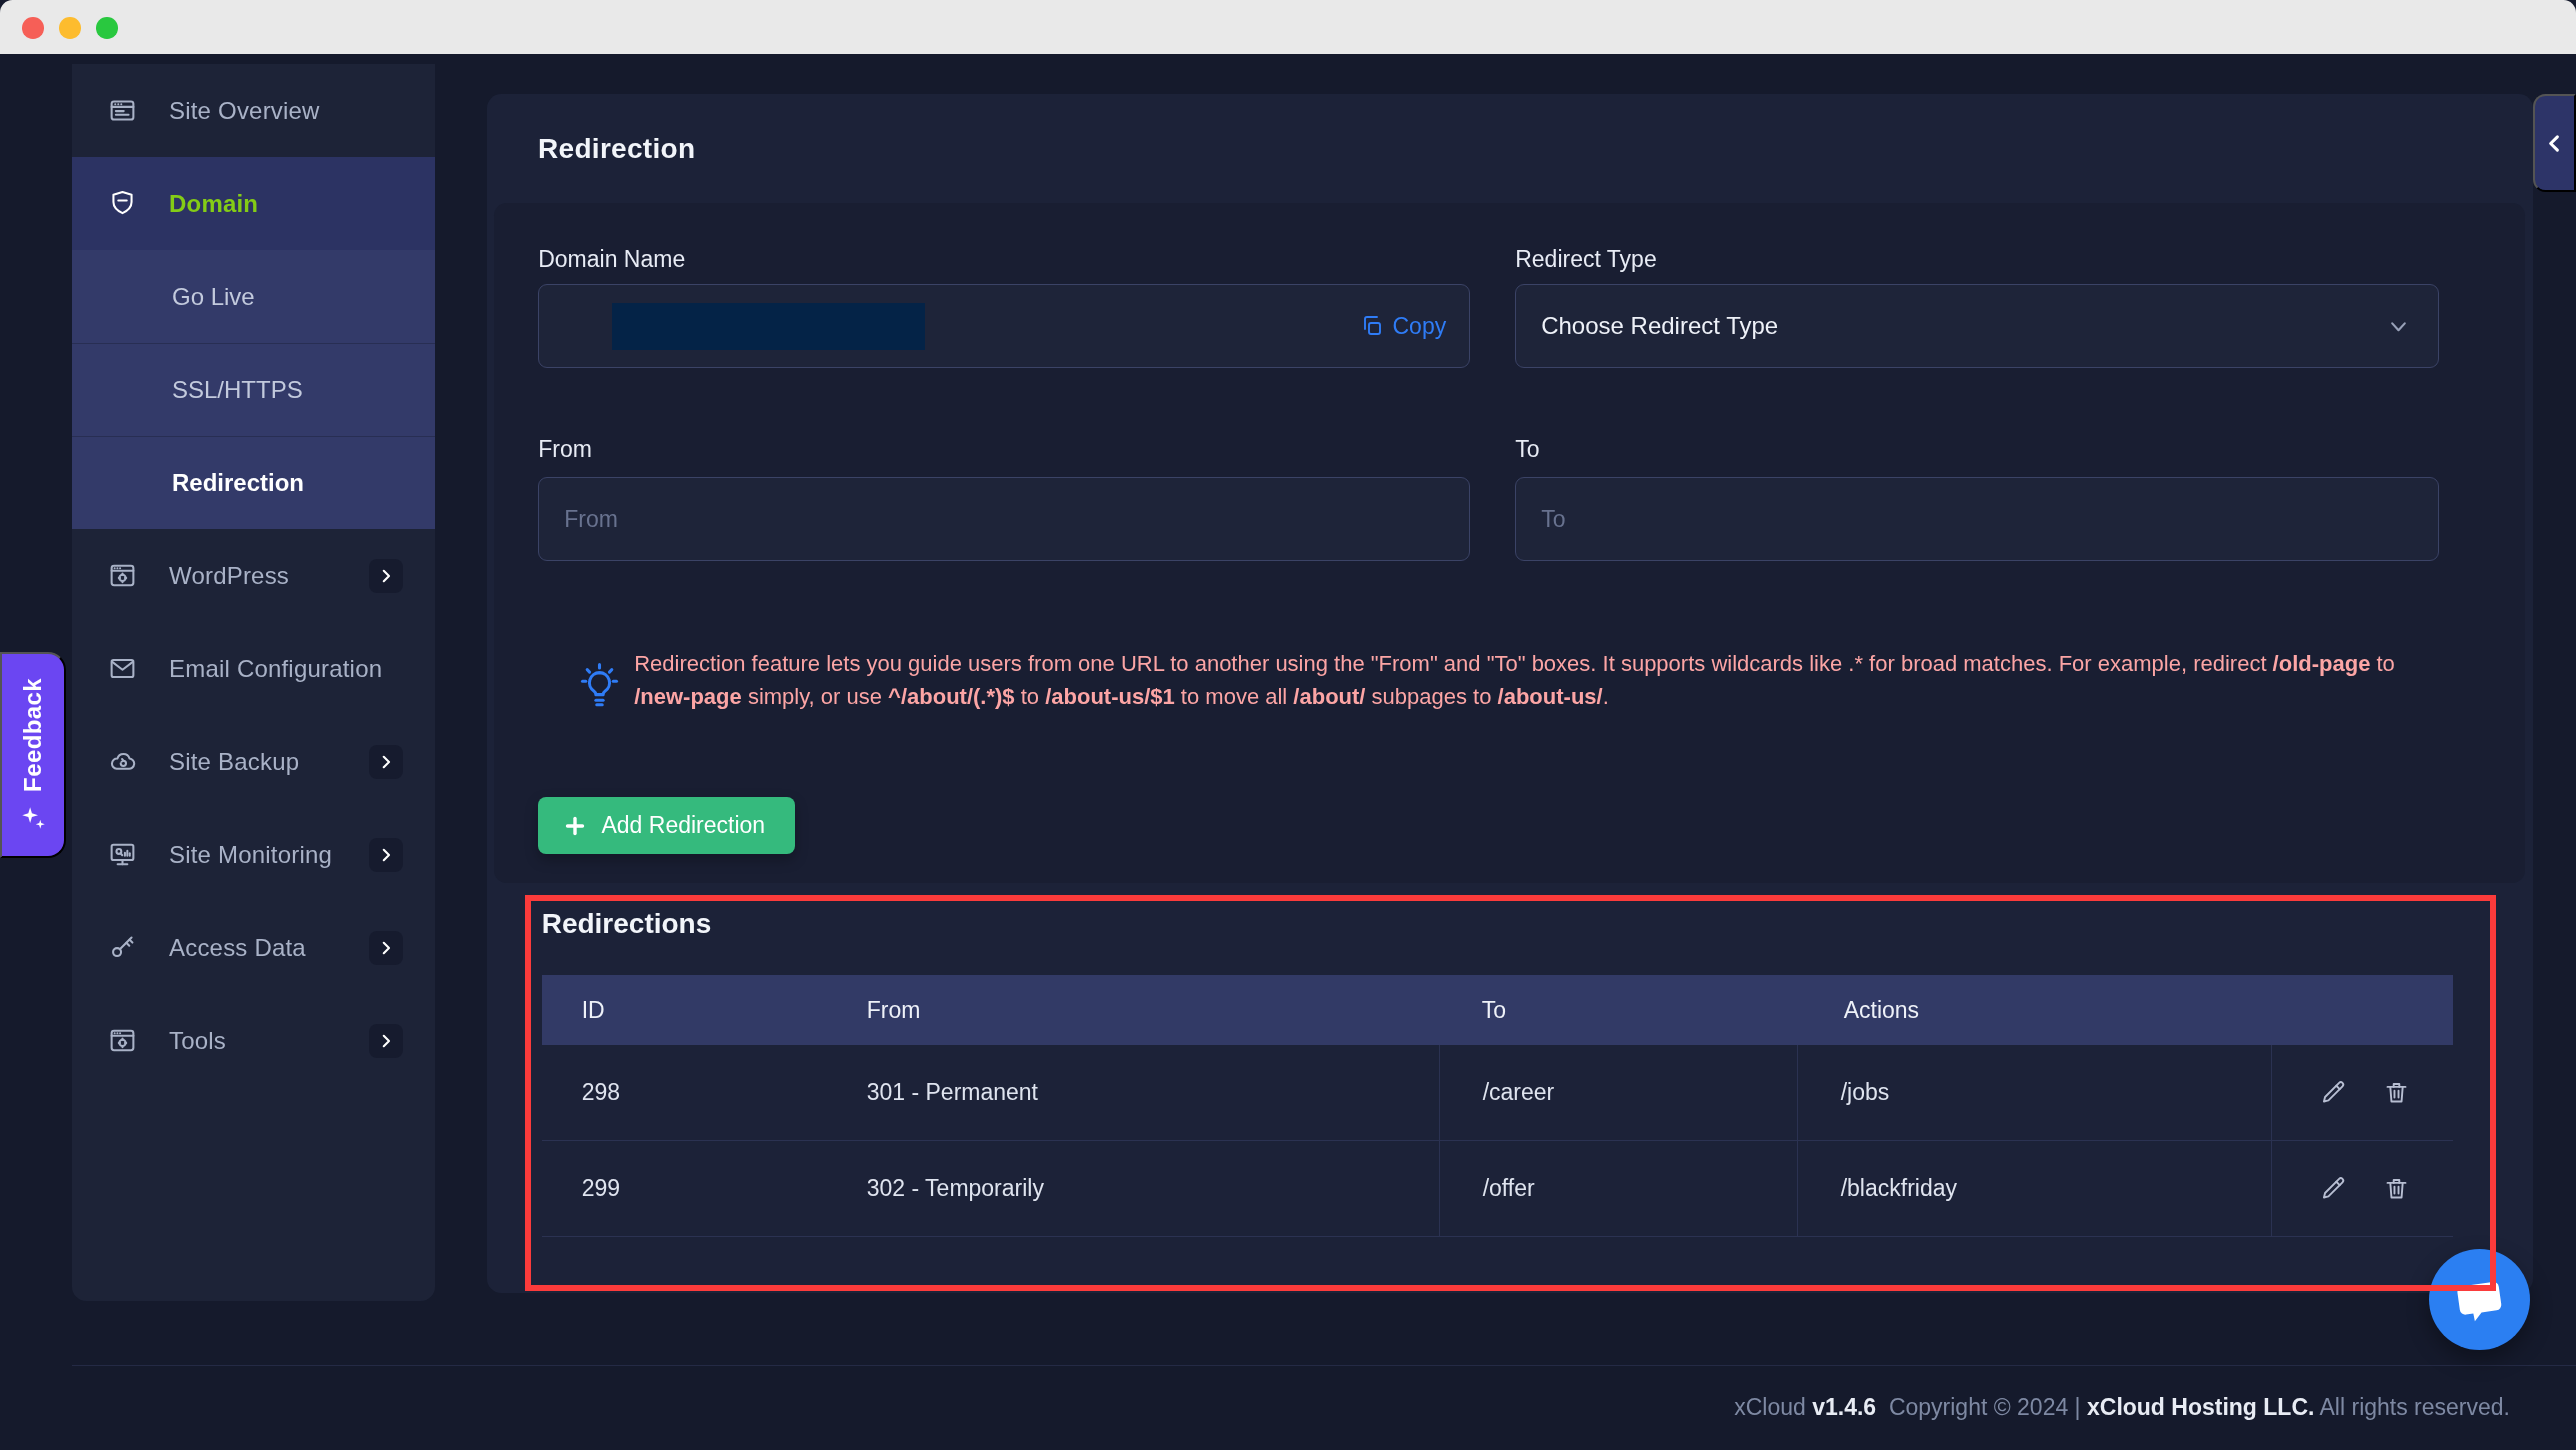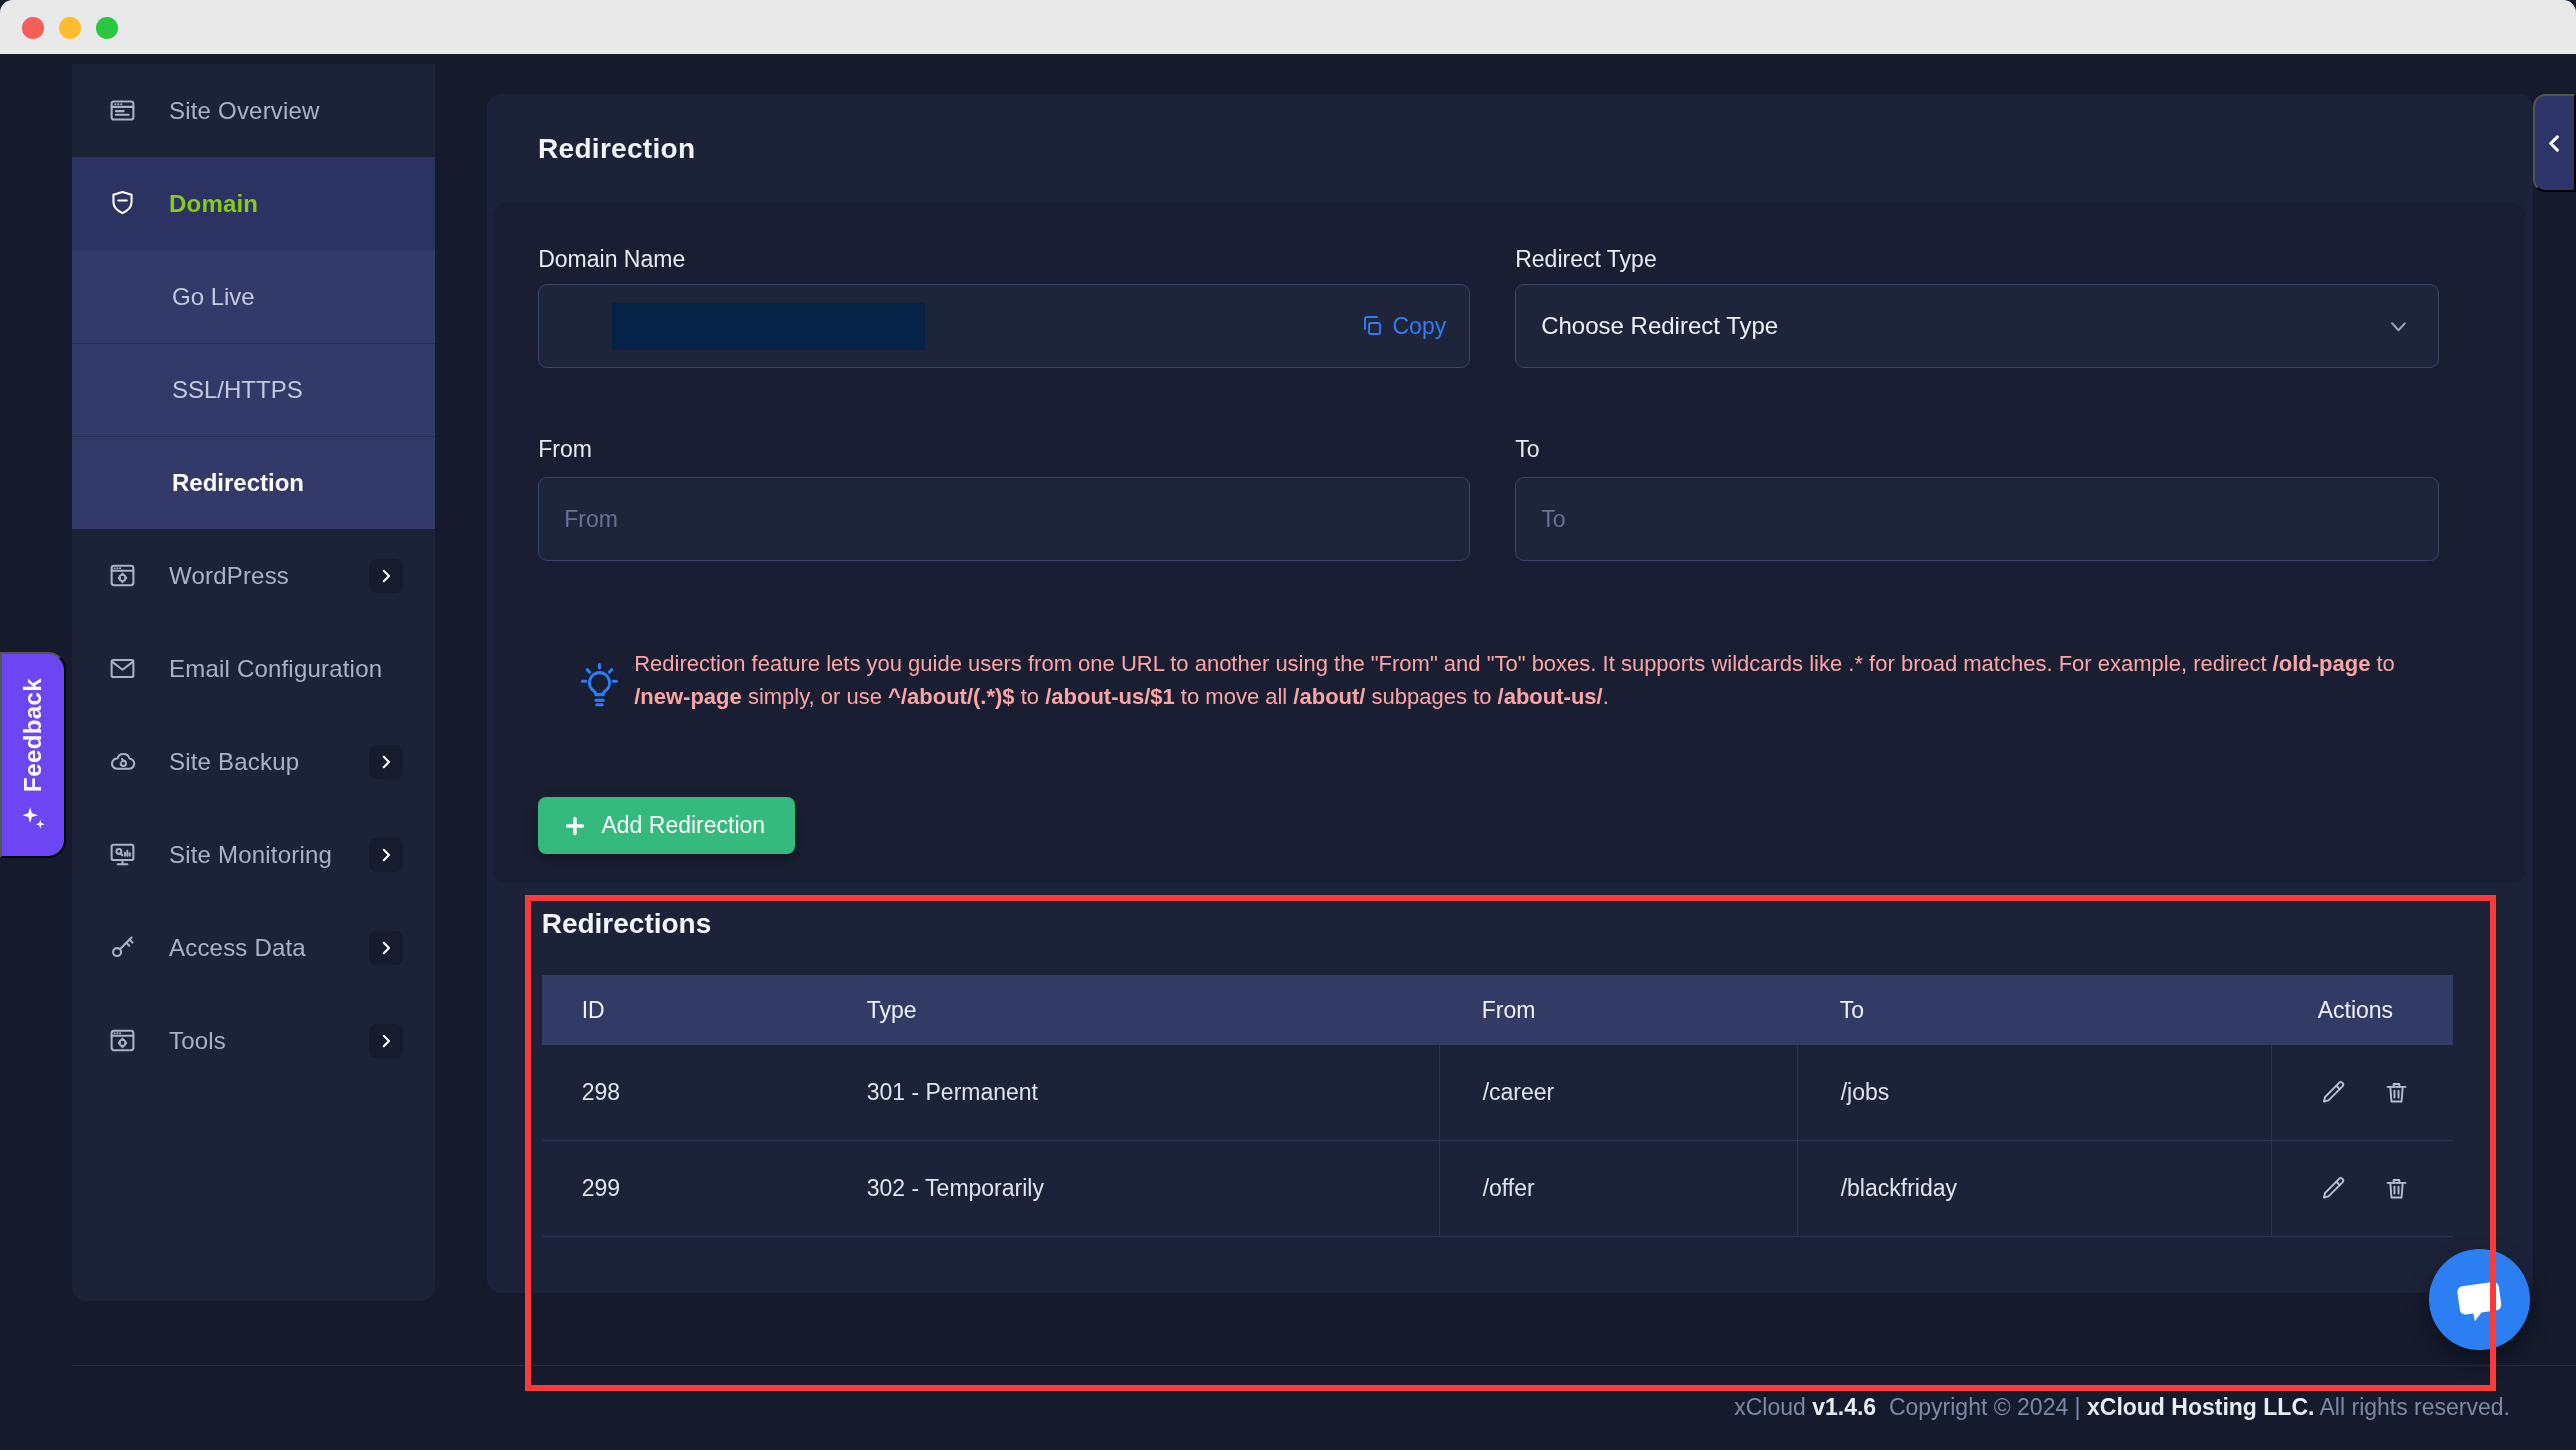--- a/index.html
+++ b/index.html
@@ -50,21 +50,21 @@
   .select-chev svg{width:25px;height:25px;stroke:#98a1b8;fill:none;stroke-width:2.1;stroke-linecap:round;stroke-linejoin:round;}
   .text-input{width:100%;height:100%;background:transparent;border:none;outline:none;padding-left:25px;font-size:23px;color:#eef1f8;font-family:inherit;}
   .text-input::placeholder{color:#68728f;}
   .info-icon{position:absolute;left:82px;top:458px;width:47px;height:55px;}
   .info-icon svg{width:47px;height:55px;stroke:var(--accent-blue);fill:none;stroke-width:1.7;stroke-linecap:round;stroke-linejoin:round;}
   .info-text{position:absolute;left:140px;top:444px;width:1771px;font-size:22px;line-height:33px;color:#fca5a5;white-space:pre-wrap;}
   .info-text .b{font-weight:700;}
   .add-btn{position:absolute;left:44px;top:594px;height:57px;padding:0 30px 0 25px;background:var(--accent-green);border:none;border-radius:8px;display:flex;align-items:center;gap:14.3px;color:#fff;font-size:23px;font-weight:500;font-family:inherit;cursor:pointer;box-shadow:0 5.4px 12.5px rgba(0,0,0,.25);}
   .add-btn svg{width:24px;height:24px;stroke:#fff;fill:none;stroke-width:3.4;stroke-linecap:round;}
   
-  .red-section{position:absolute;left:38px;top:801px;width:1971px;height:496px;border:6.3px solid var(--accent-red);z-index:5;}
+  .red-section{position:absolute;left:38px;top:801px;width:1971px;height:396px;border:6.3px solid var(--accent-red);z-index:5;}
   .red-title{position:absolute;left:10.7px;top:7.2px;font-size:28px;font-weight:600;color:#f2f5fa;}
   .rtable{position:absolute;left:10.7px;top:74px;width:1911px;}
   .trow{display:grid;grid-template-columns:282px 615px 358px 474px 182px;}
   .thead{height:70px;background:var(--table-header-bg);}
   .thead .tcell{display:flex;align-items:center;font-size:23px;color:#eef1f8;font-weight:400;}
   .tbody-row{height:96px;border-bottom:1.3px solid #2b3252;}
   .tbody-row .tcell{display:flex;align-items:center;font-size:23px;color:#dfe4ef;}
   .tcell{padding-left:43px;}
   .tcell.c-id{padding-left:40px;}
   .tbody-row .c-from,.tbody-row .c-to,.tbody-row .c-actions{border-left:1.3px solid #2b3252;}
@@ -308,21 +308,20 @@
         <span>Add Redirection</span>
       </button>
     </div>
 
     <div class="red-section">
       <h2 class="red-title">Redirections</h2>
 
       <div class="rtable">
         <div class="trow thead">
           <div class="tcell c-id">ID</div>
-          <div class="tcell c-type">Type</div>
           <div class="tcell c-from">From</div>
           <div class="tcell c-to">To</div>
           <div class="tcell c-actions" style="gap:0;">Actions</div>
         </div>
 
         <div class="trow tbody-row">
           <div class="tcell c-id">298</div>
           <div class="tcell c-type">301 - Permanent</div>
           <div class="tcell c-from">/career</div>
           <div class="tcell c-to">/jobs</div>

